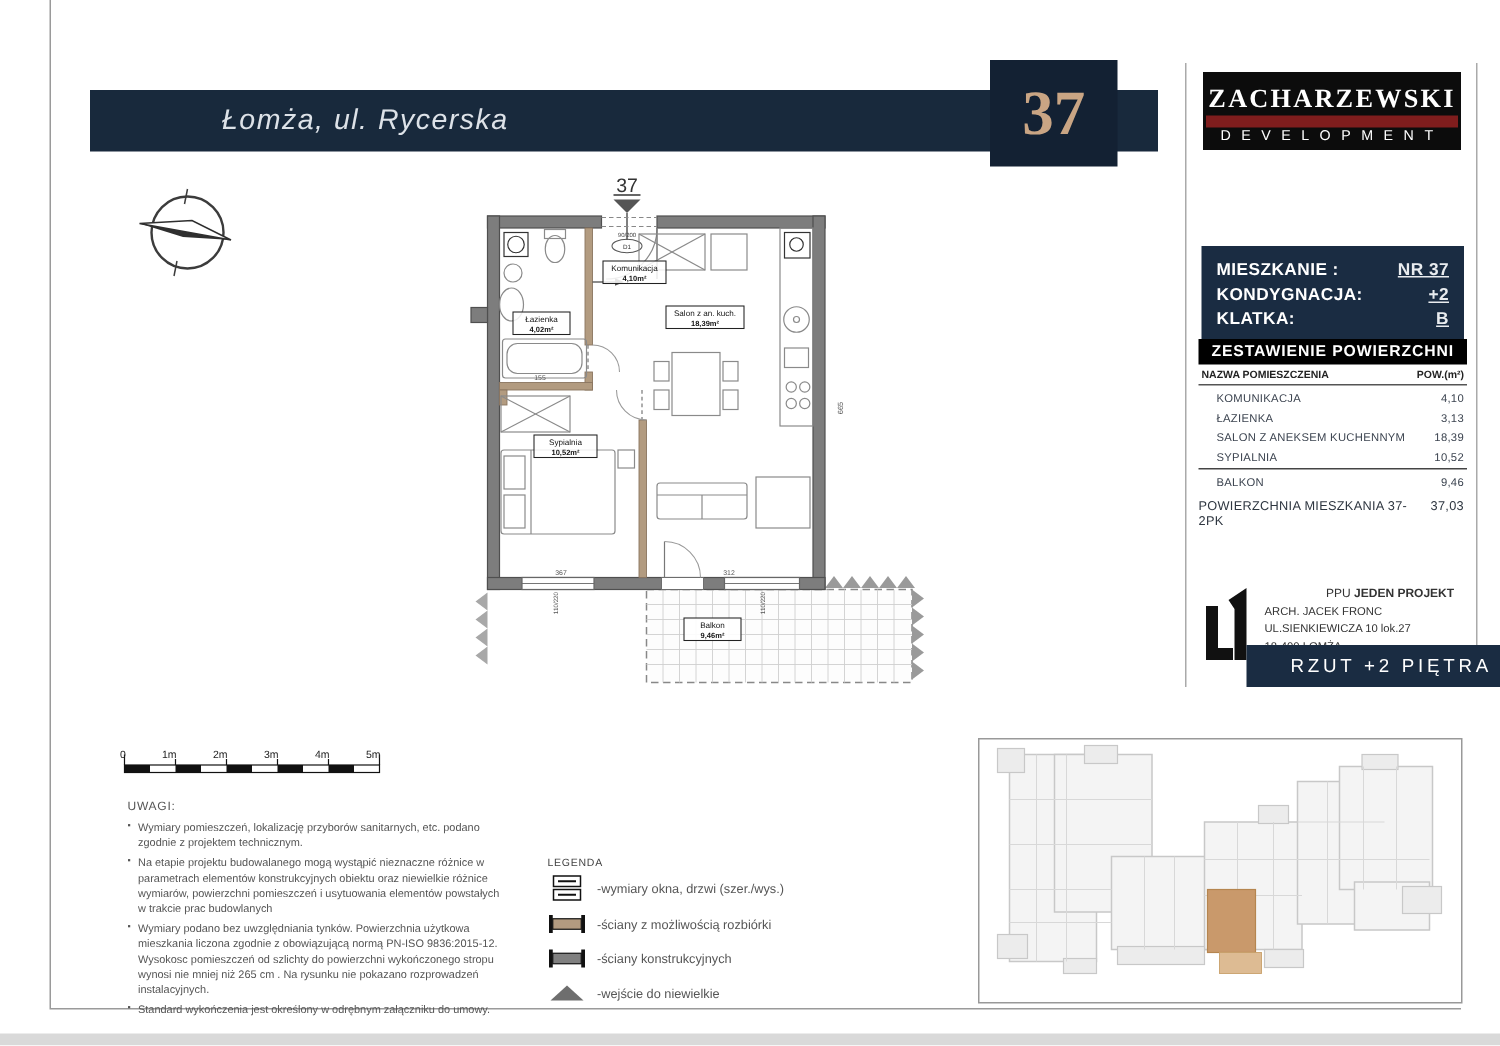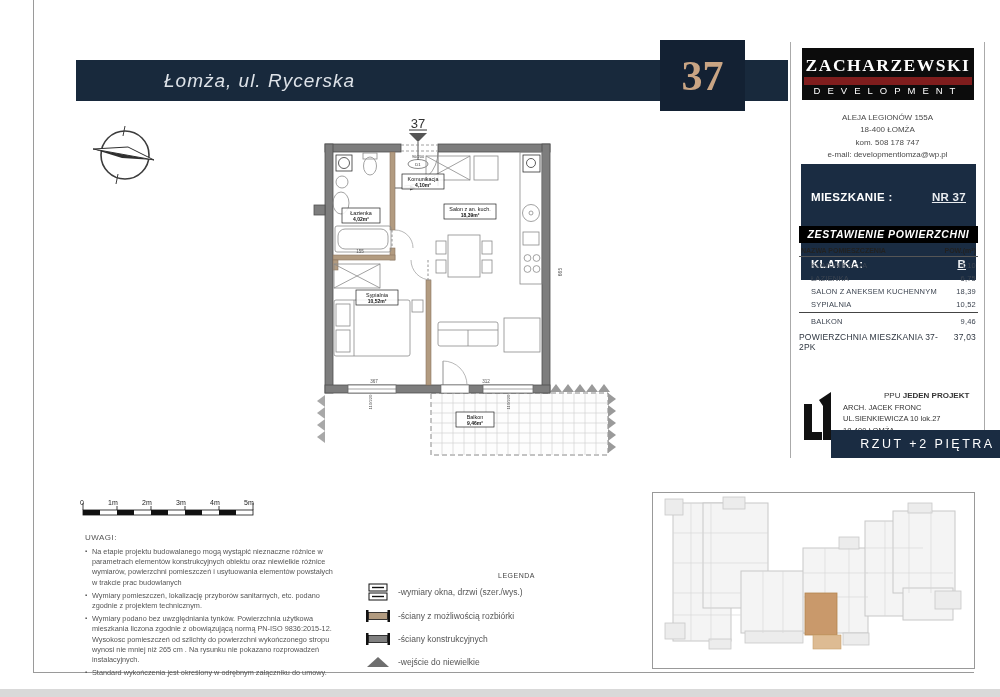--- a/index.html
+++ b/index.html
@@ -6,57 +6,57 @@
   html,body { width:1000px; height:697px; background:#fff; font-family:"Liberation Sans", sans-serif; overflow:hidden; }
   .abs { position:absolute; }
   #sheet { position:relative; width:1000px; height:697px; background:#fff; }
 
   
   .border-left { left:33px; top:0; width:1px; height:672px; background:#9a9a9a; }
   .border-bottom { left:33px; top:672px; width:941px; height:1px; background:#9a9a9a; }
   .bottom-strip { left:0; top:689px; width:1000px; height:8px; background:#d9d9d9; }
 
   
-  .header-bar { left:76px; top:60px; width:712px; height:41px; background:#18293c; }
+  .header-bar { left:60px; top:60px; width:712px; height:41px; background:#18293c; }
   .header-loc { position:absolute; left:88px; top:0; height:41px; line-height:41px; color:#dde2e8; font-size:19px; font-style:italic; font-weight:300; letter-spacing:1px; }
   .unit-box { left:660px; top:40px; width:85px; height:71px; background:#132133; z-index:3; display:flex; align-items:center; justify-content:center; }
   .unit-box span { color:#c9a584; font-size:42px; font-weight:bold; font-family:"Liberation Serif", serif; }
 
   
   .sidebar { left:790px; top:42px; width:195px; height:416px; border-left:1px solid #aaa; border-right:1px solid #aaa; }
   .logo-box { left:11px; top:6px; width:172px; height:52px; background:#0c0c0c; color:#fff; text-align:center; padding-top:7px; }
   .logo-main { font-family:"Liberation Serif", serif; font-size:17.5px; letter-spacing:1.5px; font-weight:bold; border-bottom:8px solid #7f1d1d; display:inline-block; padding:0 2px 1px 2px; }
   .logo-sub { font-size:9.5px; letter-spacing:7px; margin-top:0; font-weight:400; }
   .addr { left:0; top:70px; width:193px; text-align:center; color:#4a4a4a; font-size:8px; line-height:1.55; }
   .unit-info { left:10px; top:122px; width:175px; background:#1a2c42; padding:8px 10px 7px 10px; }
-  .unit-info .row { display:flex; justify-content:space-between; color:#fff; font-size:11.5px; font-weight:bold; line-height:1.45; letter-spacing:.3px;margin-top:17px; }
+  .unit-info .row { display:flex; justify-content:space-between; color:#fff; font-size:11.5px; font-weight:bold; line-height:1.45; letter-spacing:.3px; }
   .unit-info .row .v { font-weight:600; color:#e9ecef;text-decoration:underline; }
   .area-wrap { left:8px; top:184px; width:179px; }
-  .area-title { background:#000; color:#fff; font-size:10.5px; font-weight:bold; letter-spacing:.6px; text-align:center; padding:2px 0 3px 0;font-style:italic; }
+  .area-title { background:#000; color:#fff; font-size:10.5px; font-weight:bold; letter-spacing:.6px; text-align:center; padding:2px 0 3px 0; }
   .area-head { display:flex; justify-content:space-between; font-size:7px; font-weight:bold; color:#222; padding:4px 2px 2px 2px; border-bottom:1px solid #555; }
   .area-row { display:flex; justify-content:space-between; font-size:7.5px; color:#3c4450; padding:4px 2px 0 12px; letter-spacing:.2px; }
   .area-row.last { border-bottom:1px solid #444; padding-bottom:3px; }
   .area-total { display:flex; justify-content:space-between; font-size:8.5px; color:#2e3640; padding:6px 2px 0 0; letter-spacing:.2px; }
   .arch { left:10px; top:348px; width:180px; display:flex; gap:8px; }
   .arch-text { font-size:7.5px; color:#333; line-height:1.5; }
   .arch-line1 { font-size:8px;margin-left:41px; }
   .arch-line1 b { font-size:8px; }
   .rzut-bar { left:0; top:388px; width:193px; height:28px; background:#1a2c42; color:#fff; display:flex; align-items:center; justify-content:center; font-size:12.5px; letter-spacing:2.5px;margin-left:40px; }
 
   
   .keyplan { left:652px; top:492px; width:323px; height:177px; border:1px solid #999; background:#fff; }
 
   
   .uwagi { left:85px; top:533px; width:248px; color:#555; }
   .uwagi-title { font-size:8px; margin-bottom:5px; letter-spacing:.5px; }
   .uwagi li { list-style:none; font-size:7.3px; line-height:1.4; margin-bottom:3px; position:relative; padding-left:7px; }
   .uwagi li::before { content:"▪"; position:absolute; left:0; top:0; font-size:6px; }
 
   
-  .legend { left:365px; top:572px; width:170px;text-align:right; }
+  .legend { left:365px; top:572px; width:170px; }
   .legend-title { font-size:7px; color:#444; letter-spacing:.5px; margin-bottom:4px; }
   .legend-item { display:flex; align-items:center; gap:7px; margin-bottom:7px; }
   .legend-item .lab { font-size:8.5px; color:#555; }
 
   svg text { font-family:"Liberation Sans", sans-serif; }
 </style>
 </head>
 <body>
 
 <div id="sheet">
@@ -261,27 +261,20 @@
       <text x="74" y="302" font-size="4.2" text-anchor="middle" transform="rotate(-90 74 302)">110/220</text>
       <text x="212" y="302" font-size="4.2" text-anchor="middle" transform="rotate(-90 212 302)">110/220</text>
     </g>
   </svg>
 
   <div class="abs sidebar">
     <div class="abs logo-box">
       <div class="logo-main">ZACHARZEWSKI</div>
       <div class="logo-sub">DEVELOPMENT</div>
     </div>
-    <div class="abs addr">
-      <div>ALEJA LEGIONÓW 155A</div>
-      <div>18-400 ŁOMŻA</div>
-      <div>kom. 508 178 747</div>
-      <div>e-mail: developmentlomza@wp.pl</div>
-      <div>www.zacharzewskidevelopment.pl</div>
-    </div>
 
     <div class="abs unit-info">
       <div class="row">
           <span>MIESZKANIE :</span>
           <span class="v">NR 37</span>
         </div>
       <div class="row">
           <span>KONDYGNACJA:</span>
           <span class="v">+2</span>
         </div>
@@ -296,21 +289,21 @@
       <div class="area-head">
         <span>NAZWA POMIESZCZENIA</span>
         <span>POW.(m²)</span>
       </div>
       <div class="area-row">
           <span>KOMUNIKACJA</span>
           <span>4,10</span>
         </div>
       <div class="area-row">
           <span>ŁAZIENKA</span>
-          <span>6,75</span>
+          <span>3,13</span>
         </div>
       <div class="area-row">
           <span>SALON Z ANEKSEM KUCHENNYM</span>
           <span>18,39</span>
         </div>
       <div class="area-row last">
           <span>SYPIALNIA</span>
           <span>10,52</span>
         </div>
       <div class="area-row">
@@ -365,22 +358,22 @@
       <text x="64" y="7">2m</text>
       <text x="98" y="7">3m</text>
       <text x="132" y="7">4m</text>
       <text x="166" y="7">5m</text>
     </g>
   </svg>
 
   <div class="abs uwagi">
     <div class="uwagi-title">UWAGI:</div>
     <ul>
+      <li>Wymiary pomieszczeń, lokalizację przyborów sanitarnych, etc. podano zgodnie z projektem technicznym.</li>
       <li>Na etapie projektu budowalanego mogą wystąpić nieznaczne różnice w parametrach elementów  konstrukcyjnych obiektu oraz niewielkie różnice wymiarów, powierzchni pomieszczeń i usytuowania elementów  powstałych w trakcie  prac budowlanych</li>
-      <li>Wymiary pomieszczeń, lokalizację przyborów sanitarnych, etc. podano zgodnie z projektem technicznym.</li>
       <li>Wymiary podano bez uwzględniania tynków. Powierzchnia użytkowa mieszkania liczona zgodnie z obowiązującą normą PN-ISO 9836:2015-12. Wysokosc pomieszczeń od szlichty do powierzchni wykończonego stropu wynosi nie mniej niż 265 cm . Na rysunku nie pokazano rozprowadzeń instalacyjnych.</li>
       <li>Standard wykończenia jest określony w odrębnym załączniku do umowy.</li>
     </ul>
   </div>
 
   <div class="abs legend">
     <div class="legend-title">LEGENDA</div>
     <div class="legend-item">
       <svg width="26" height="18" viewBox="0 0 26 18">
         <rect x="4" y="1" width="18" height="7" fill="#fff" stroke="#111" stroke-width="1"></rect>

